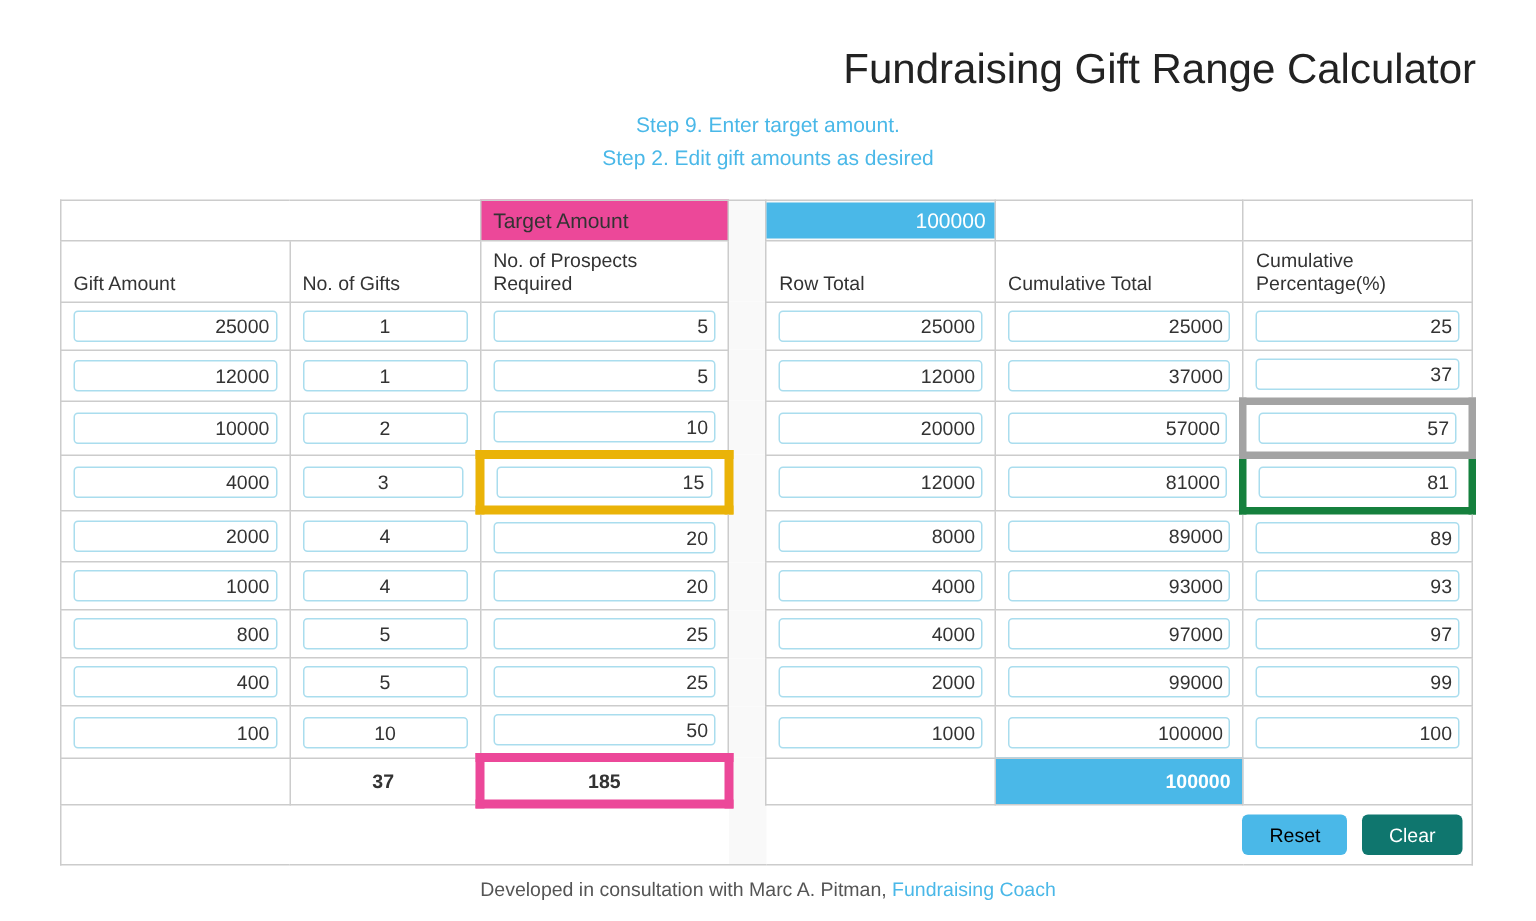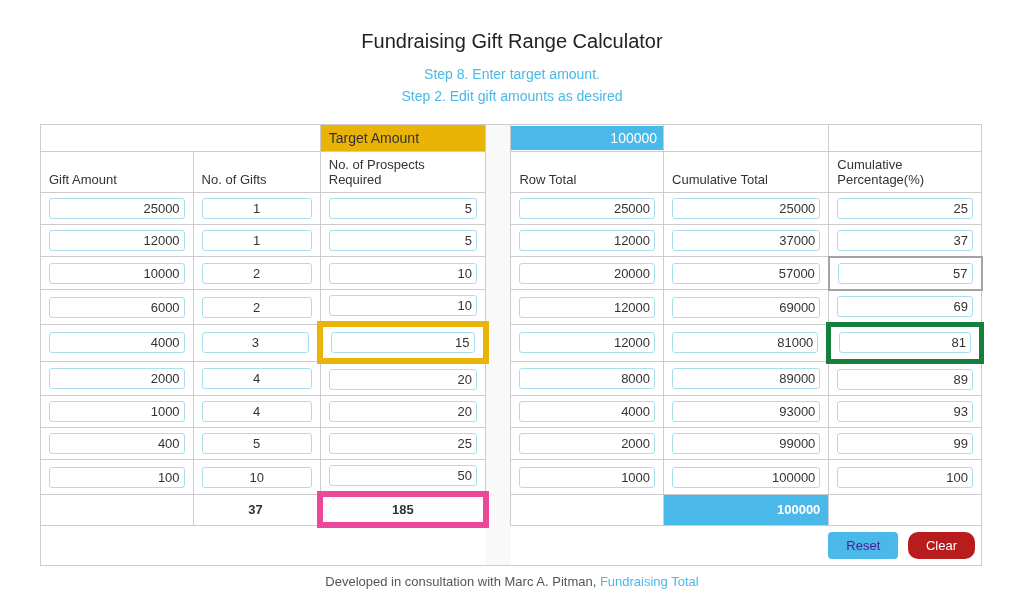--- a/index.html
+++ b/index.html
@@ -8,22 +8,22 @@
       background: #fff;
       color: #333;
       font-size: 14px;
     }
     .page {
       width: 1024px;
       min-height: 614px;
       padding: 20px 40px 20px 40px;
     }
     h1 {
-      text-align: center;
-      font-size: 20px;
+      text-align: right;
+      font-size: 28px;
       font-weight: 400;
       color: #222;
       margin-bottom: 10px;
       margin-top: 10px;
     }
     .instructions {
       text-align: center;
       color: #4ab8e8;
       font-size: 14px;
       line-height: 1.6;
@@ -117,26 +117,25 @@
     .btn {
       padding: 6px 18px;
       border: none;
       border-radius: 4px;
       font-size: 13px;
       cursor: pointer;
       margin-left: 6px;
     }
     .btn-reset {
       background: #4ab8e8;
-      color: #4c1d95;
+      color: #000000;
     }
     .btn-clear {
-      background: #b91c1c;
+      background: #0f766e;
       color: #fff;
-      border-radius: 10px;
     }
     .footer {
       text-align: center;
       margin-top: 8px;
       font-size: 13px;
       color: #555;
     }
     .footer a {
       color: #4ab8e8;
       text-decoration: none;
@@ -150,30 +149,30 @@
     .target-row td:nth-child(5) { border: none; }
     .target-row td:nth-child(6) { border: none; }
     .target-row td:nth-child(7) { border: none; }
   </style>
 </head>
 <body>
 
 <div class="page">
   <h1>Fundraising Gift Range Calculator</h1>
   <div class="instructions">
-    <div>Step 8. Enter target amount.</div>
+    <div>Step 9. Enter target amount.</div>
     <div>Step 2. Edit gift amounts as desired</div>
   </div>
 
   <table class="table-wrapper">
 
     <tbody>
         <tr class="target-row">
       <td colspan="2" style="border:1px solid #ccc; background:#fff;"></td>
-      <td style="border:1px solid #ccc; background:#eab308;">
+      <td style="border:1px solid #ccc; background:#ec4899;">
         <span class="target-label">Target Amount</span>
       </td>
       <td class="spacer-col"></td>
       <td style="border:1px solid #ccc; padding:0;">
         <input class="target-input" type="text" value="100000" style="">
       </td>
       <td style="border:1px solid #ccc;"></td>
       <td style="border:1px solid #ccc;"></td>
     </tr>
 
@@ -241,43 +240,22 @@
       <td style="border:1px solid #ccc; text-align:right;">
         <input class="cell-input" type="text" value="10" style="">
       </td>
       <td class="spacer-col"></td>
       <td style="border:1px solid #ccc; text-align:right;">
         <input class="cell-input" type="text" value="20000" style="">
       </td>
       <td style="border:1px solid #ccc; text-align:right;">
         <input class="cell-input" type="text" value="57000" style="">
       </td>
-      <td style="border:2px solid #a3a3a3; text-align:right;">
+      <td style="border:5px solid #a3a3a3; text-align:right;">
         <input class="cell-input" type="text" value="57" style="">
-      </td>
-    </tr>
-        <tr class="data-row">
-      <td style="border:1px solid #ccc; text-align:right;">
-        <input class="cell-input" type="text" value="6000" style="">
-      </td>
-      <td style="border:1px solid #ccc; text-align:center;">
-        <input class="cell-input" type="text" value="2" style="text-align: center;">
-      </td>
-      <td style="border:1px solid #ccc; text-align:right;">
-        <input class="cell-input" type="text" value="10" style="">
-      </td>
-      <td class="spacer-col"></td>
-      <td style="border:1px solid #ccc; text-align:right;">
-        <input class="cell-input" type="text" value="12000" style="">
-      </td>
-      <td style="border:1px solid #ccc; text-align:right;">
-        <input class="cell-input" type="text" value="69000" style="">
-      </td>
-      <td style="border:1px solid #ccc; text-align:right;">
-        <input class="cell-input" type="text" value="69" style="">
       </td>
     </tr>
         <tr class="data-row">
       <td style="border:1px solid #ccc; text-align:right;">
         <input class="cell-input" type="text" value="4000" style="">
       </td>
       <td style="border:1px solid #ccc; text-align:center;">
         <input class="cell-input" type="text" value="3" style="text-align: center;">
       </td>
       <td style="border:6px solid #eab308; text-align:right;">
@@ -327,20 +305,41 @@
       </td>
       <td class="spacer-col"></td>
       <td style="border:1px solid #ccc; text-align:right;">
         <input class="cell-input" type="text" value="4000" style="">
       </td>
       <td style="border:1px solid #ccc; text-align:right;text-decoration:underline;">
         <input class="cell-input" type="text" value="93000" style="">
       </td>
       <td style="border:1px solid #ccc; text-align:right;">
         <input class="cell-input" type="text" value="93" style="">
+      </td>
+    </tr>
+        <tr class="data-row">
+      <td style="border:1px solid #ccc; text-align:right;">
+        <input class="cell-input" type="text" value="800" style="">
+      </td>
+      <td style="border:1px solid #ccc; text-align:center;">
+        <input class="cell-input" type="text" value="5" style="text-align: center;">
+      </td>
+      <td style="border:1px solid #ccc; text-align:right;">
+        <input class="cell-input" type="text" value="25" style="">
+      </td>
+      <td class="spacer-col"></td>
+      <td style="border:1px solid #ccc; text-align:right;">
+        <input class="cell-input" type="text" value="4000" style="">
+      </td>
+      <td style="border:1px solid #ccc; text-align:right;">
+        <input class="cell-input" type="text" value="97000" style="">
+      </td>
+      <td style="border:1px solid #ccc; text-align:right;">
+        <input class="cell-input" type="text" value="97" style="">
       </td>
     </tr>
         <tr class="data-row">
       <td style="border:1px solid #ccc; text-align:right;">
         <input class="cell-input" type="text" value="400" style="">
       </td>
       <td style="border:1px solid #ccc; text-align:center;">
         <input class="cell-input" type="text" value="5" style="text-align: center;">
       </td>
       <td style="border:1px solid #ccc; text-align:right;">
@@ -397,15 +396,15 @@
       <td colspan="3" style="border:none; text-align:right; padding-right:6px;">
         <button class="btn btn-reset">Reset</button>
         <button class="btn btn-clear">Clear</button>
       </td>
     </tr>
   </tbody>
     </table>
 
   <div class="footer">
     <span>Developed in consultation with Marc A. Pitman,</span>
-    <a href="#">Fundraising Total</a>
+    <a href="#">Fundraising Coach</a>
   </div>
 </div>
 
 </body></html>

